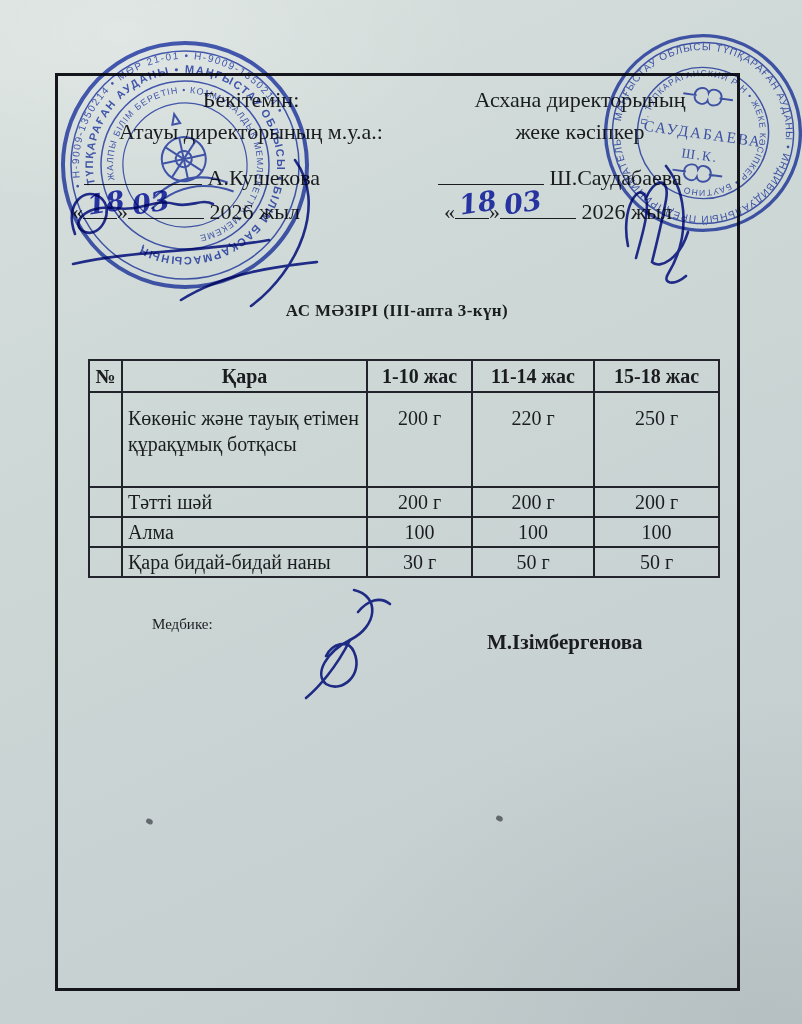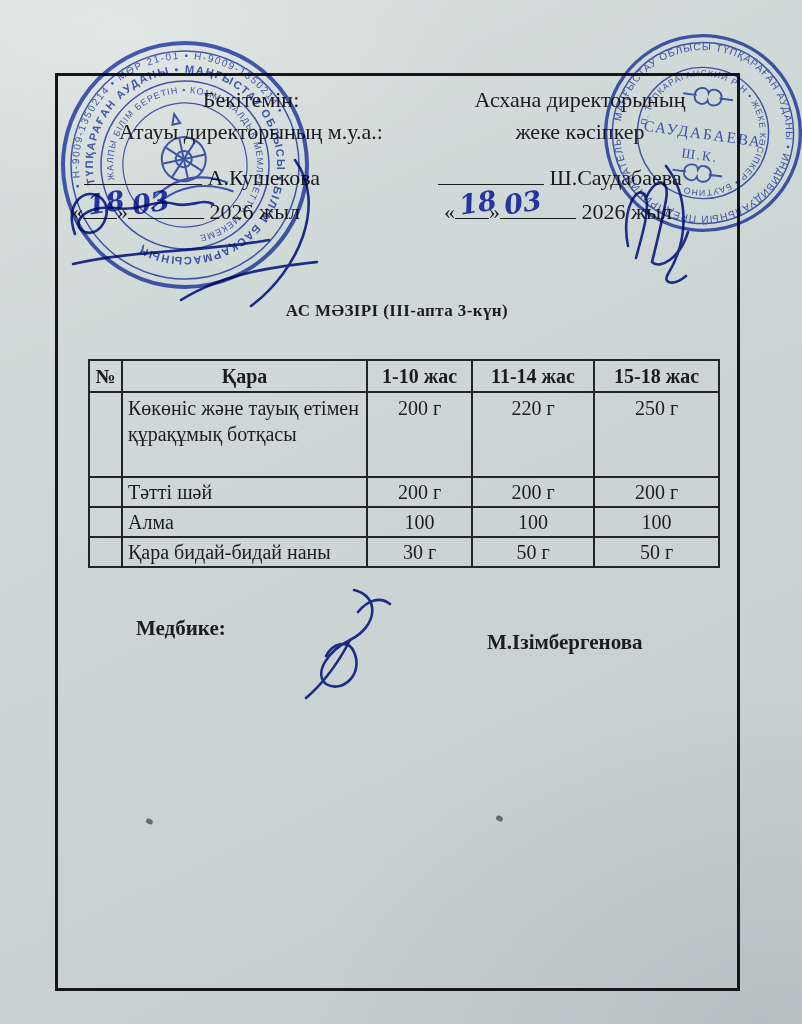--- a/index.html
+++ b/index.html
@@ -28,24 +28,24 @@
   .blank.day{width:34px;}
   .blank.month{width:76px;}
   .hw{position:absolute;left:4px;bottom:-4px;font-style:italic;font-weight:bold;
       font-family:"DejaVu Serif",serif;color:#2633a0;font-size:27px;transform:rotate(-9deg);}
   .doc-title{position:absolute;left:55px;top:301px;width:684px;text-align:center;
       font-weight:bold;font-size:17px;letter-spacing:.4px;}
   table.menu{position:absolute;left:88px;top:359px;border-collapse:collapse;font-size:20px;table-layout:fixed;}
   table.menu th,table.menu td{border:2px solid #22242b;padding:1px 5px;}
   table.menu th{font-weight:bold;text-align:center;height:28px;padding:1px 2px;}
   td.c{text-align:center;margin-top:45px;}
-  tr.tall td{vertical-align:top;height:80px;line-height:1.32;padding-top:2px;}
+  tr.tall td{vertical-align:top;height:80px;line-height:1.32;padding-top:12px;}
   td.name{text-align:left;padding-left:8px;}
   tr.short td{height:26px;}
-  .nurse-label{position:absolute;left:136px;top:616px;font-weight:bold;font-size:21px;}
+  .nurse-label{position:absolute;left:152px;top:616px;font-weight:normal;font-size:15px;}
   .nurse-name{position:absolute;left:487px;top:630px;font-weight:bold;font-size:21px;}
   .stamp{position:absolute;mix-blend-mode:multiply;opacity:.92;}
   .stamp text{fill:#3c52bd;}
   .sig{position:absolute;mix-blend-mode:multiply;}
   .sig path{fill:none;stroke:#2633a0;stroke-width:2.6;stroke-linecap:round;}
   .speck{position:absolute;width:7px;height:5px;background:#4a4f52;border-radius:40% 60% 50% 50%;transform:rotate(25deg);opacity:.8;}
 </style>
 </head>
 <body>
 

